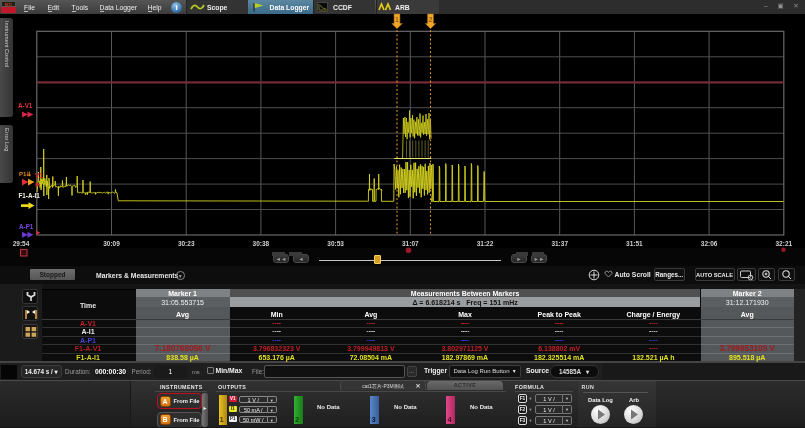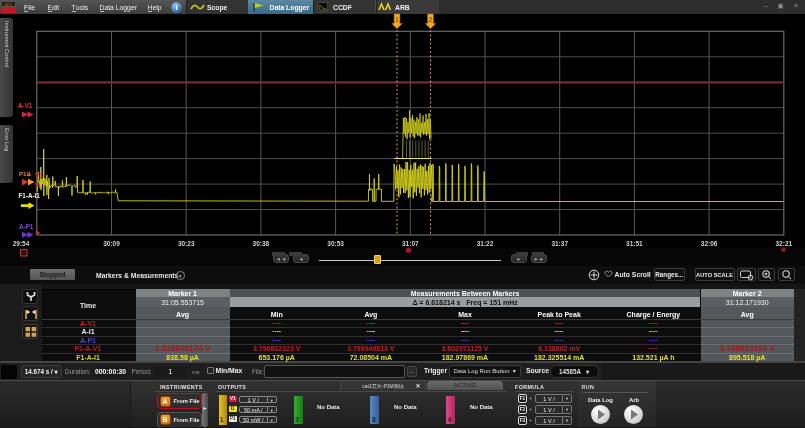--- a/index.html
+++ b/index.html
@@ -263,21 +263,21 @@
     <div class="abs" style="left:206.7px;top:336.7px;width:140px;text-align:center;font-size:6.5px;color:#3a3ac8;font-weight:bold;line-height:1;">----</div>
     <div class="abs" style="left:300.9px;top:336.7px;width:140px;text-align:center;font-size:6.5px;color:#3a3ac8;font-weight:bold;line-height:1;">----</div>
     <div class="abs" style="left:395.0px;top:336.7px;width:140px;text-align:center;font-size:6.5px;color:#3a3ac8;font-weight:bold;line-height:1;">----</div>
     <div class="abs" style="left:489.2px;top:336.7px;width:140px;text-align:center;font-size:6.5px;color:#3a3ac8;font-weight:bold;line-height:1;">----</div>
     <div class="abs" style="left:583.4px;top:336.7px;width:140px;text-align:center;font-size:6.5px;color:#3a3ac8;font-weight:bold;line-height:1;">----</div>
     <div class="abs" style="left:206.7px;top:345.2px;width:140px;text-align:center;font-size:7px;color:#c42025;font-weight:bold;line-height:1;">3.796832323 V</div>
     <div class="abs" style="left:300.9px;top:345.2px;width:140px;text-align:center;font-size:7px;color:#c42025;font-weight:bold;line-height:1;">3.799949813 V</div>
     <div class="abs" style="left:395.0px;top:345.2px;width:140px;text-align:center;font-size:7px;color:#c42025;font-weight:bold;line-height:1;">3.802971125 V</div>
     <div class="abs" style="left:489.2px;top:345.2px;width:140px;text-align:center;font-size:7px;color:#c42025;font-weight:bold;line-height:1;">6.138802 mV</div>
     <div class="abs" style="left:583.4px;top:345.2px;width:140px;text-align:center;font-size:6.5px;color:#b02830;font-weight:bold;line-height:1;">----</div>
-    <div class="abs" style="left:112.6px;top:344.5px;width:140px;text-align:center;font-size:8.2px;color:#9e1b20;font-weight:bold;line-height:1;">1.525946174 V</div>
+    <div class="abs" style="left:112.6px;top:344.5px;width:140px;text-align:center;font-size:8.2px;color:#9e1b20;font-weight:bold;line-height:1;">7.180768056 V</div>
     <div class="abs" style="left:677.2px;top:344.5px;width:140px;text-align:center;font-size:8.2px;color:#9e1b20;font-weight:bold;line-height:1;">3.799953105 V</div>
     <div class="abs" style="left:206.7px;top:353.7px;width:140px;text-align:center;font-size:7px;color:#e4e41e;font-weight:bold;line-height:1;">653.176 µA</div>
     <div class="abs" style="left:300.9px;top:353.7px;width:140px;text-align:center;font-size:7px;color:#e4e41e;font-weight:bold;line-height:1;">72.08504 mA</div>
     <div class="abs" style="left:395.0px;top:353.7px;width:140px;text-align:center;font-size:7px;color:#e4e41e;font-weight:bold;line-height:1;">182.97869 mA</div>
     <div class="abs" style="left:489.2px;top:353.7px;width:140px;text-align:center;font-size:7px;color:#e4e41e;font-weight:bold;line-height:1;">182.325514 mA</div>
     <div class="abs" style="left:583.4px;top:353.7px;width:140px;text-align:center;font-size:7px;color:#e4e41e;font-weight:bold;line-height:1;">132.521 µA h</div>
     <div class="abs" style="left:112.6px;top:353.7px;width:140px;text-align:center;font-size:7px;color:#e4e41e;font-weight:bold;line-height:1;">838.58 µA</div>
     <div class="abs" style="left:677.2px;top:353.7px;width:140px;text-align:center;font-size:7px;color:#e4e41e;font-weight:bold;line-height:1;">895.518 µA</div>
     <div class="abs" style="left:794px;top:289px;width:11px;height:72.2px;background:#232323;"></div>
 

